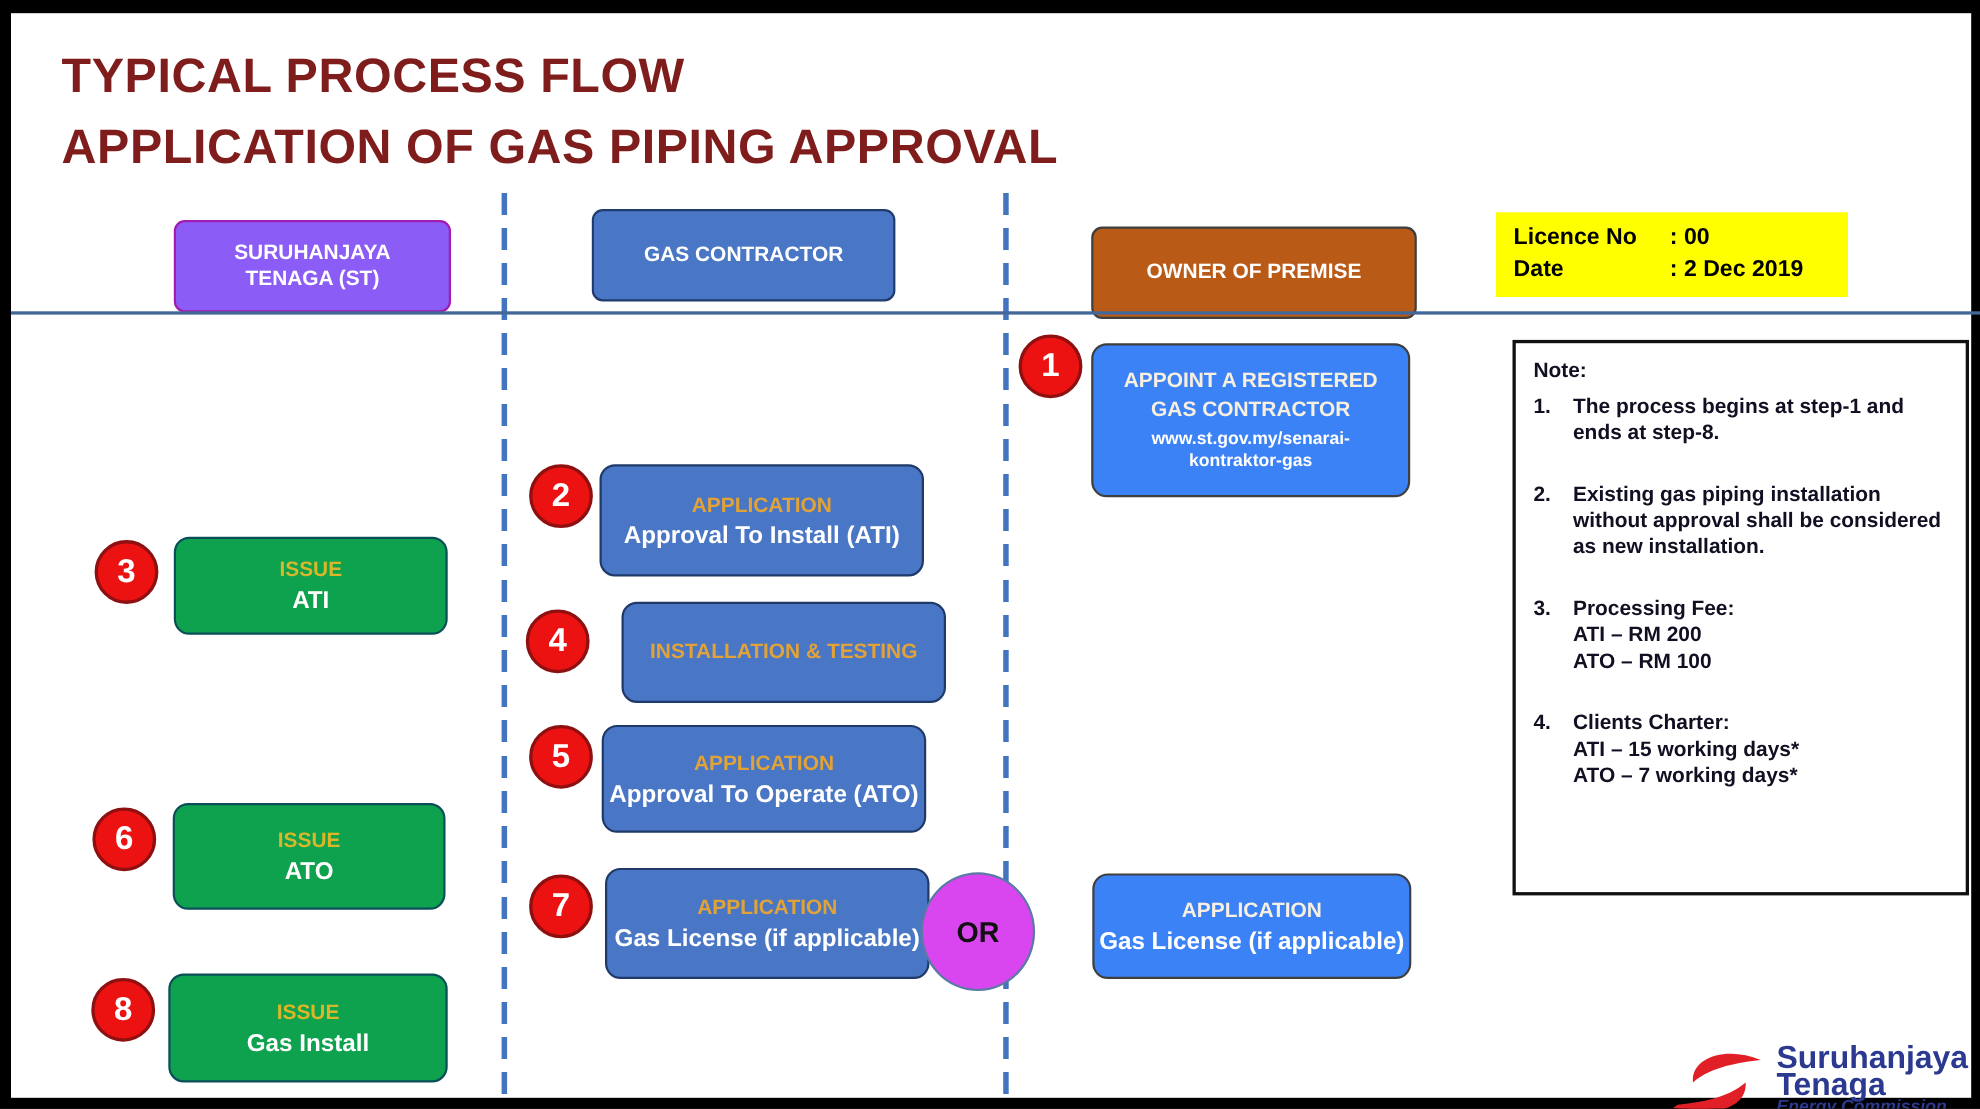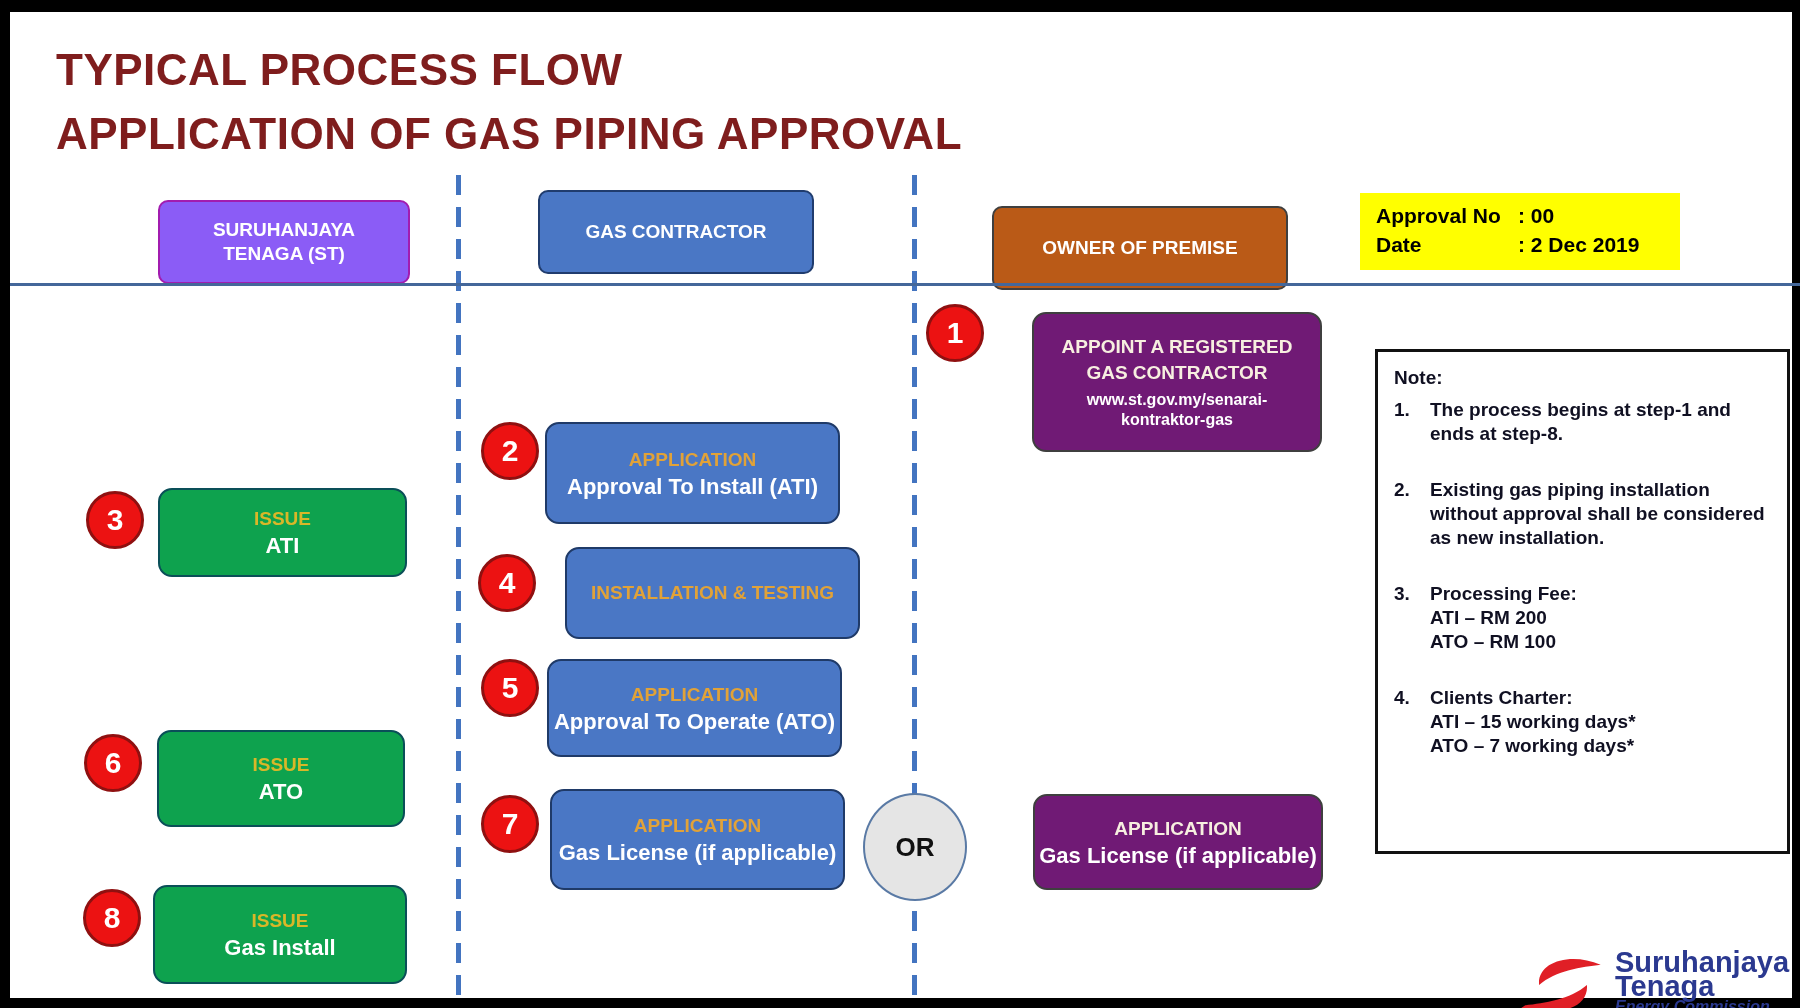--- a/index.html
+++ b/index.html
@@ -48,39 +48,39 @@
     color:#fff; font-weight:800; font-size:30px;
   }
   
   .flowbox {
     position:absolute; border-radius:14px; box-sizing:border-box;
     display:flex; flex-direction:column; align-items:center; justify-content:center;
     text-align:center;
   }
   .fb-blue  { background:#4a77c5; border:2px solid #1f3a68; }
   .fb-green { background:#0ea24e; border:2px solid #0a4f58; }
-  .fb-brown { background:#701a75; border:2px solid #3f3f3f;margin-left:40px; }
+  .fb-brown { background:#3b82f6; border:2px solid #3f3f3f; }
   .fb-head  { font-weight:800; font-size:19px; line-height:26px; }
   .fb-blue  .fb-head { color:#e1a238; }
   .fb-green .fb-head { color:#d9b728; }
   .fb-brown .fb-head { color:#f7efe0; }
   .fb-sub   { color:#ffffff; font-weight:700; font-size:22px; line-height:27px; }
   .fb-url   { color:#ffffff; font-weight:700; font-size:16px; line-height:20px; white-space:pre-line; margin-top:4px; }
   
   .orcircle {
-    position:absolute; left:853px; top:781px; width:104px; height:108px;
-    border-radius:50%; background:#e5e5e5; border:2px solid #5a7aa5; box-sizing:border-box;
+    position:absolute; left:827px; top:781px; width:104px; height:108px;
+    border-radius:50%; background:#d946ef; border:2px solid #5a7aa5; box-sizing:border-box;
     display:flex; align-items:center; justify-content:center;
     font-weight:800; font-size:26px; color:#111;
   }
   
   .notebox {
     position:absolute; left:1365px; top:297px; width:415px; height:505px;
     border:3px solid #111; box-sizing:border-box; background:#fff;
-    padding:14px 16px; color:#101022; font-weight:700; font-size:19px; line-height:24px;margin-top:40px;
+    padding:14px 16px; color:#101022; font-weight:700; font-size:19px; line-height:24px;
   }
   .note-head { margin-bottom:8px; }
   .note-item { display:flex; margin-bottom:32px; }
   .note-item .n { width:36px; flex:0 0 36px; }
   .note-item .t { flex:1; white-space:pre-line; }
   .note-foot { margin-top:30px; }
   
   .logo { position:absolute; left:1505px; top:938px; display:flex; align-items:flex-end; }
   .logo svg { width:96px; height:58px; }
   .logo-text { margin-left:4px; padding-bottom:2px; }
@@ -101,21 +101,21 @@
     <div class="vdash d1"></div>
     <div class="vdash d2"></div>
 
     <div class="lanebox lane-green">SURUHANJAYA
 TENAGA (ST)</div>
     <div class="lanebox lane-blue">GAS CONTRACTOR</div>
     <div class="lanebox lane-brown">OWNER OF PREMISE</div>
 
     <div class="revbox">
       <div class="revrow">
-        <span class="lbl">Approval No</span>
+        <span class="lbl">Licence No</span>
         <span>: 00</span>
       </div>
       <div class="revrow">
         <span class="lbl">Date</span>
         <span>: 2 Dec 2019</span>
       </div>
     </div>
 
     <div class="hline"></div>
 

